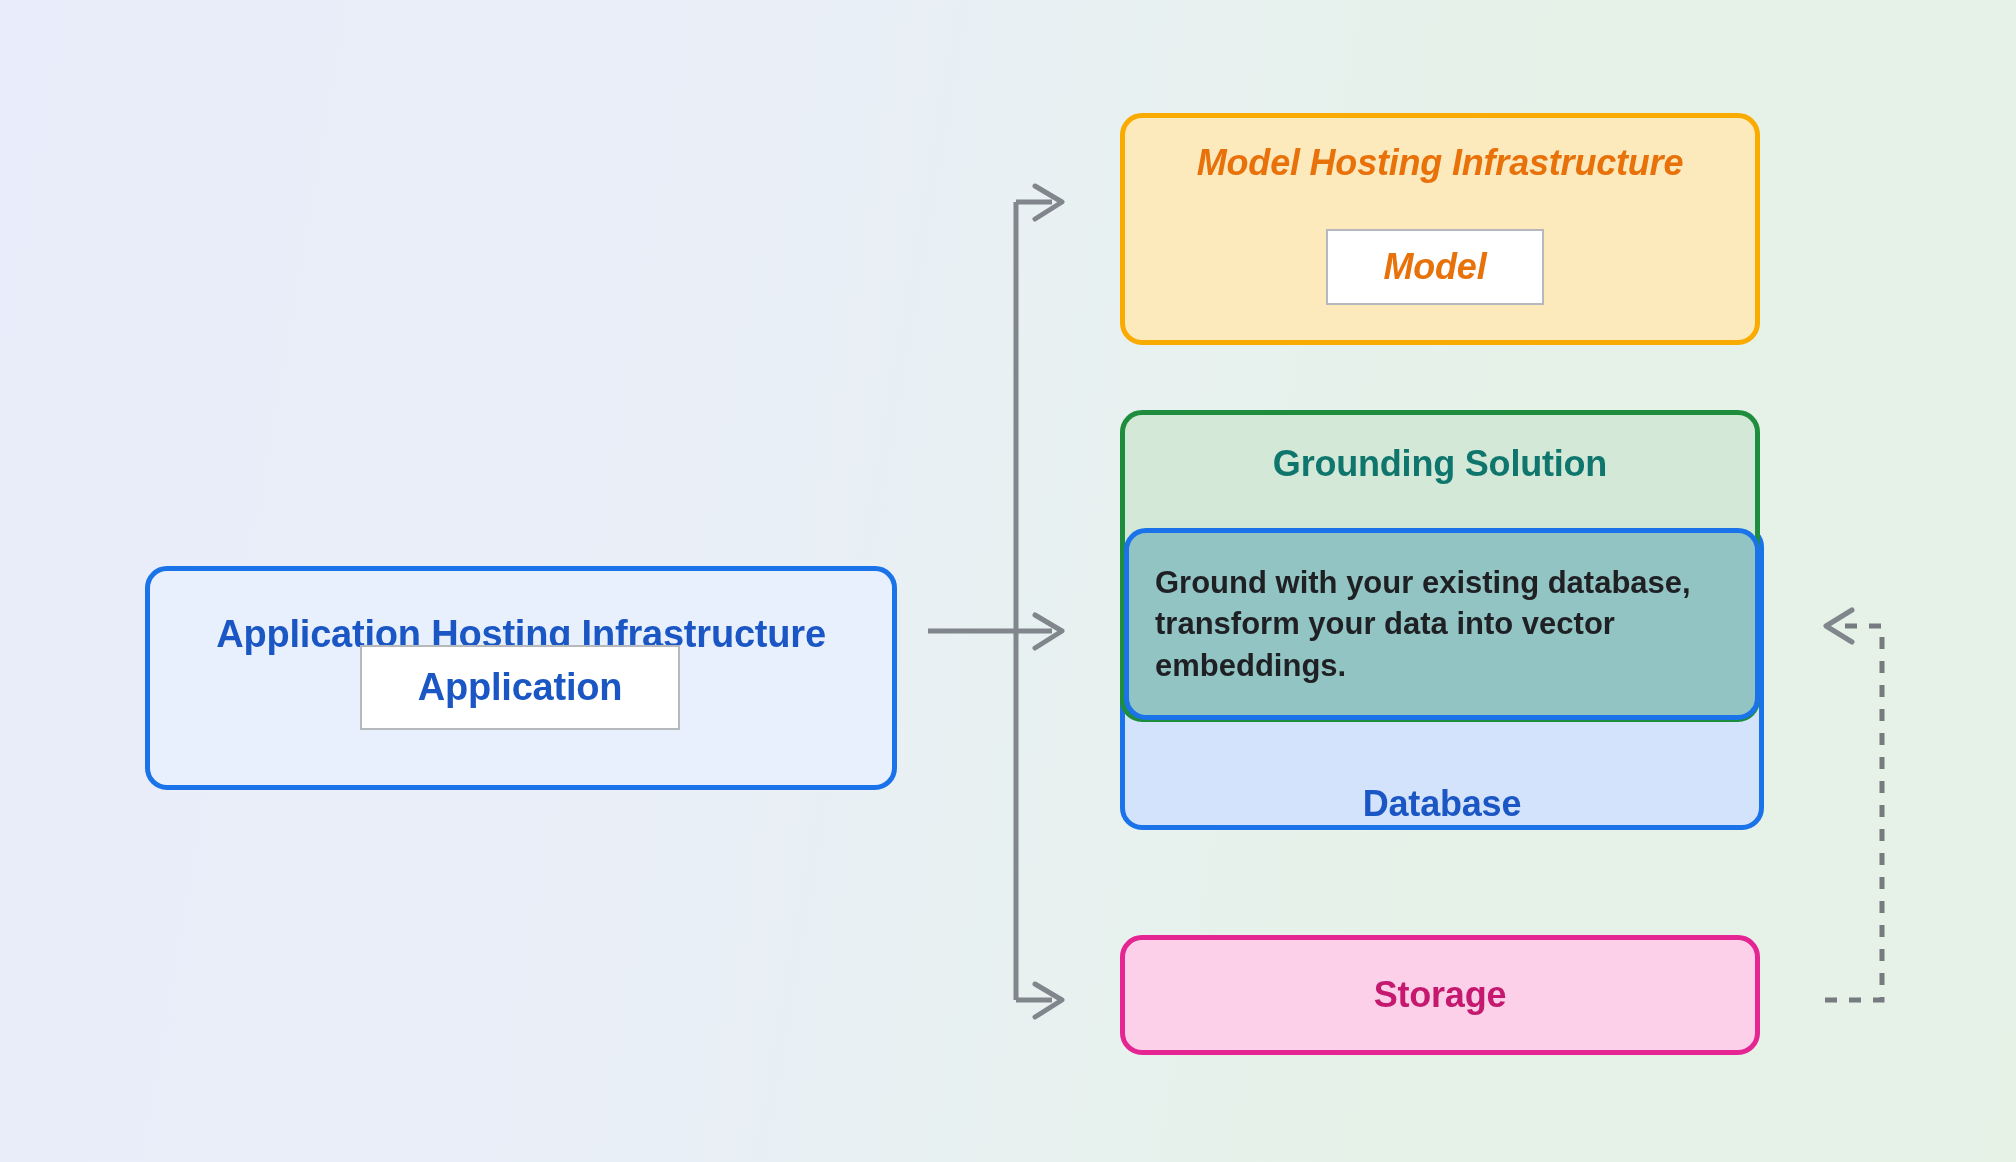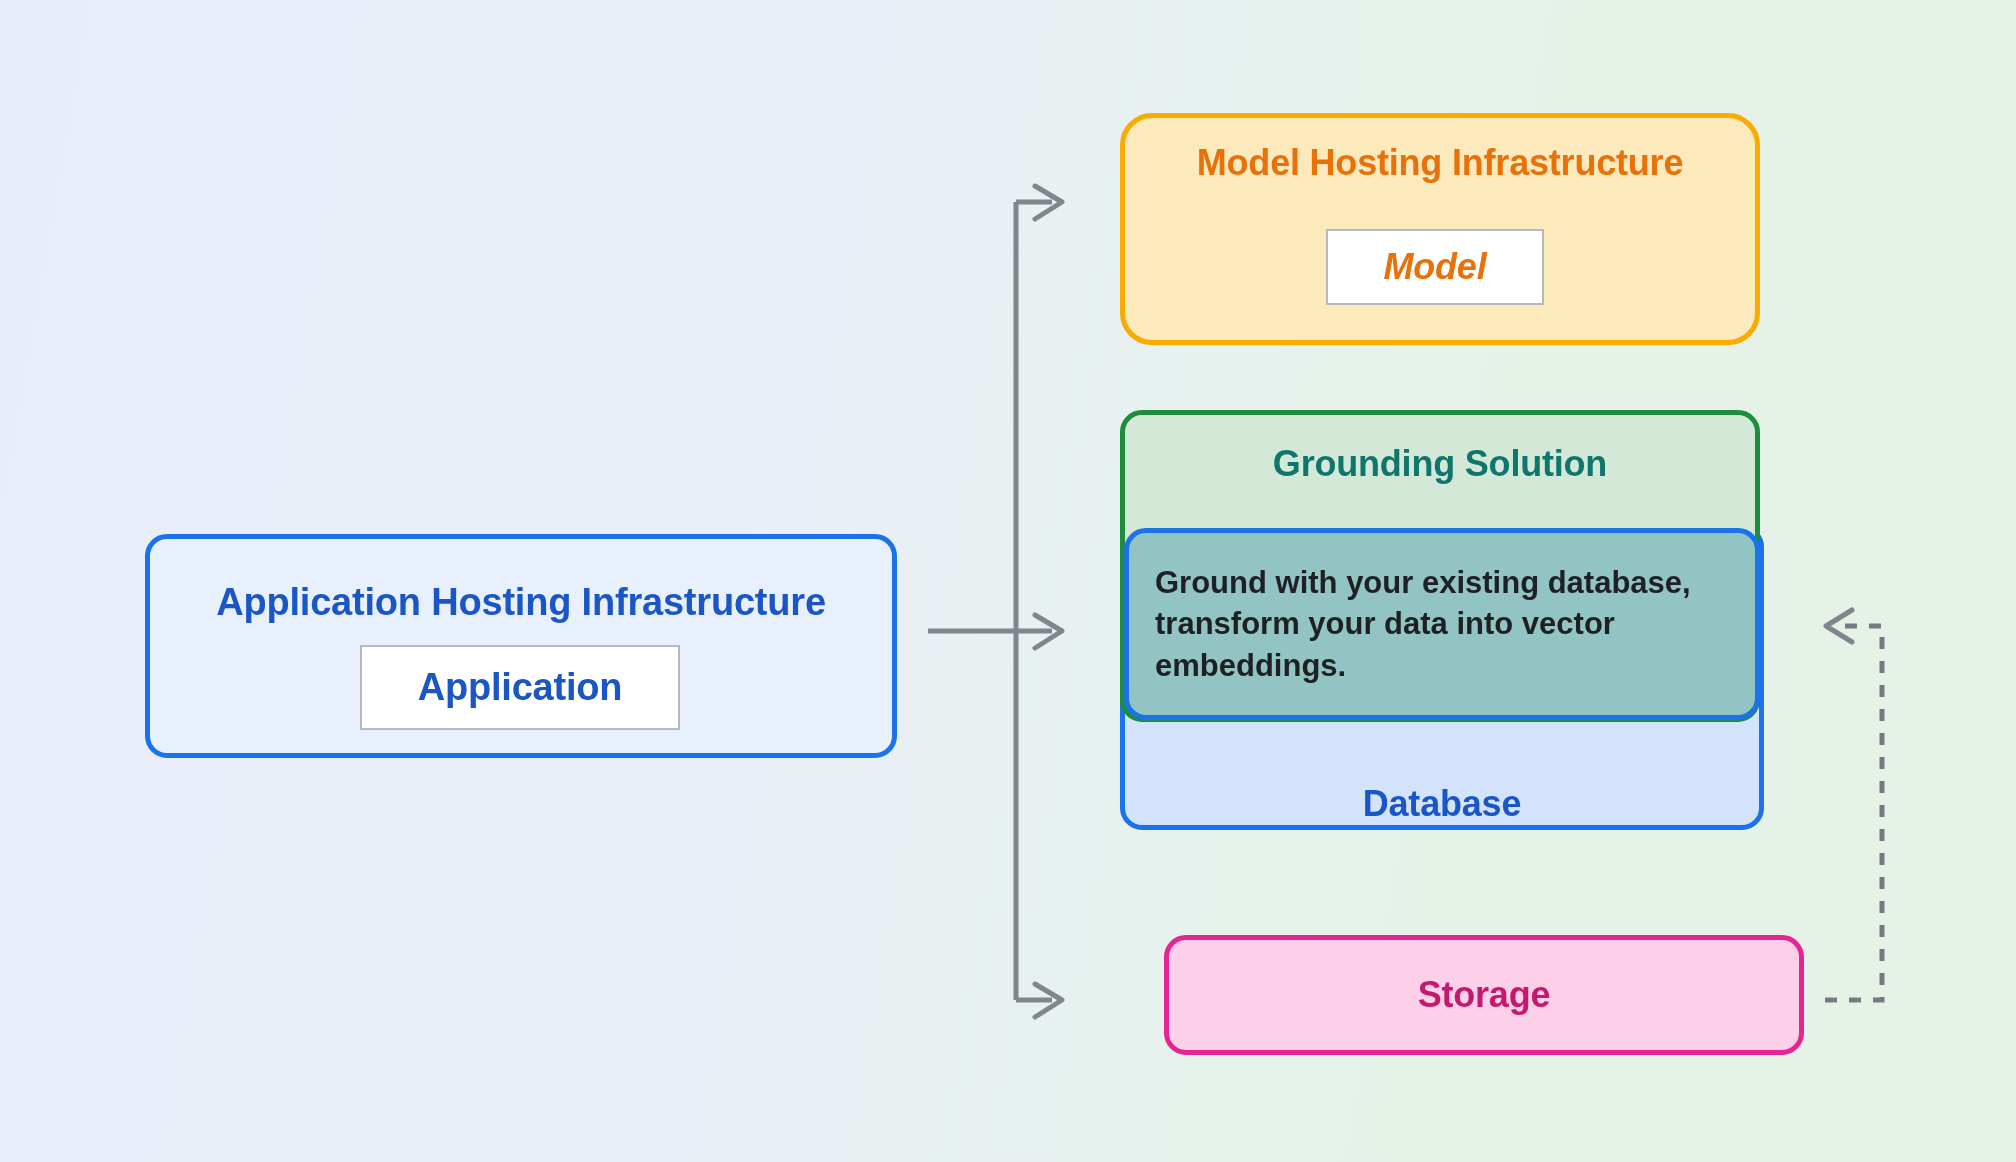--- a/index.html
+++ b/index.html
@@ -28,21 +28,21 @@
   }
   .box-title {
     font-weight: bold;
     letter-spacing: -0.2px;
     white-space: nowrap;
   }
 
   
   #app-host {
     left: 145px;
-    top: 534px;
+    top: 566px;
     width: 752px;
     height: 224px;
     border-width: 5px;
     border-color: #1A73E8;
     border-radius: 22px;
     background: #E8F0FE;
     z-index: 3;
   }
   #app-host .box-title {
     color: #1A56C4;
@@ -71,23 +71,24 @@
   }
 
   
   #model-host {
     left: 1120px;
     top: 113px;
     width: 640px;
     height: 232px;
     border-width: 5px;
     border-color: #F9AB00;
-    border-radius: 32px;
+    border-radius: 22px;
     background: #FCE9BC;
     z-index: 3;
+    font-style: italic;
   }
   #model-host .box-title {
     color: #E8710A;
     font-size: 36px;
     margin-top: 24px;
   }
   #model-inner {
     position: absolute;
     left: 1326px;
     top: 229px;
@@ -165,21 +166,21 @@
   #ground-desc p {
     margin: 0;
     color: #1F2024;
     font-size: 31px;
     line-height: 1.33;
     font-weight: bold;
   }
 
   
   #storage {
-    left: 1164px;
+    left: 1120px;
     top: 935px;
     width: 640px;
     height: 120px;
     border-width: 5px;
     border-color: #E52592;
     border-radius: 22px;
     background: #FBD0E8;
     z-index: 3;
     justify-content: center;
   }

